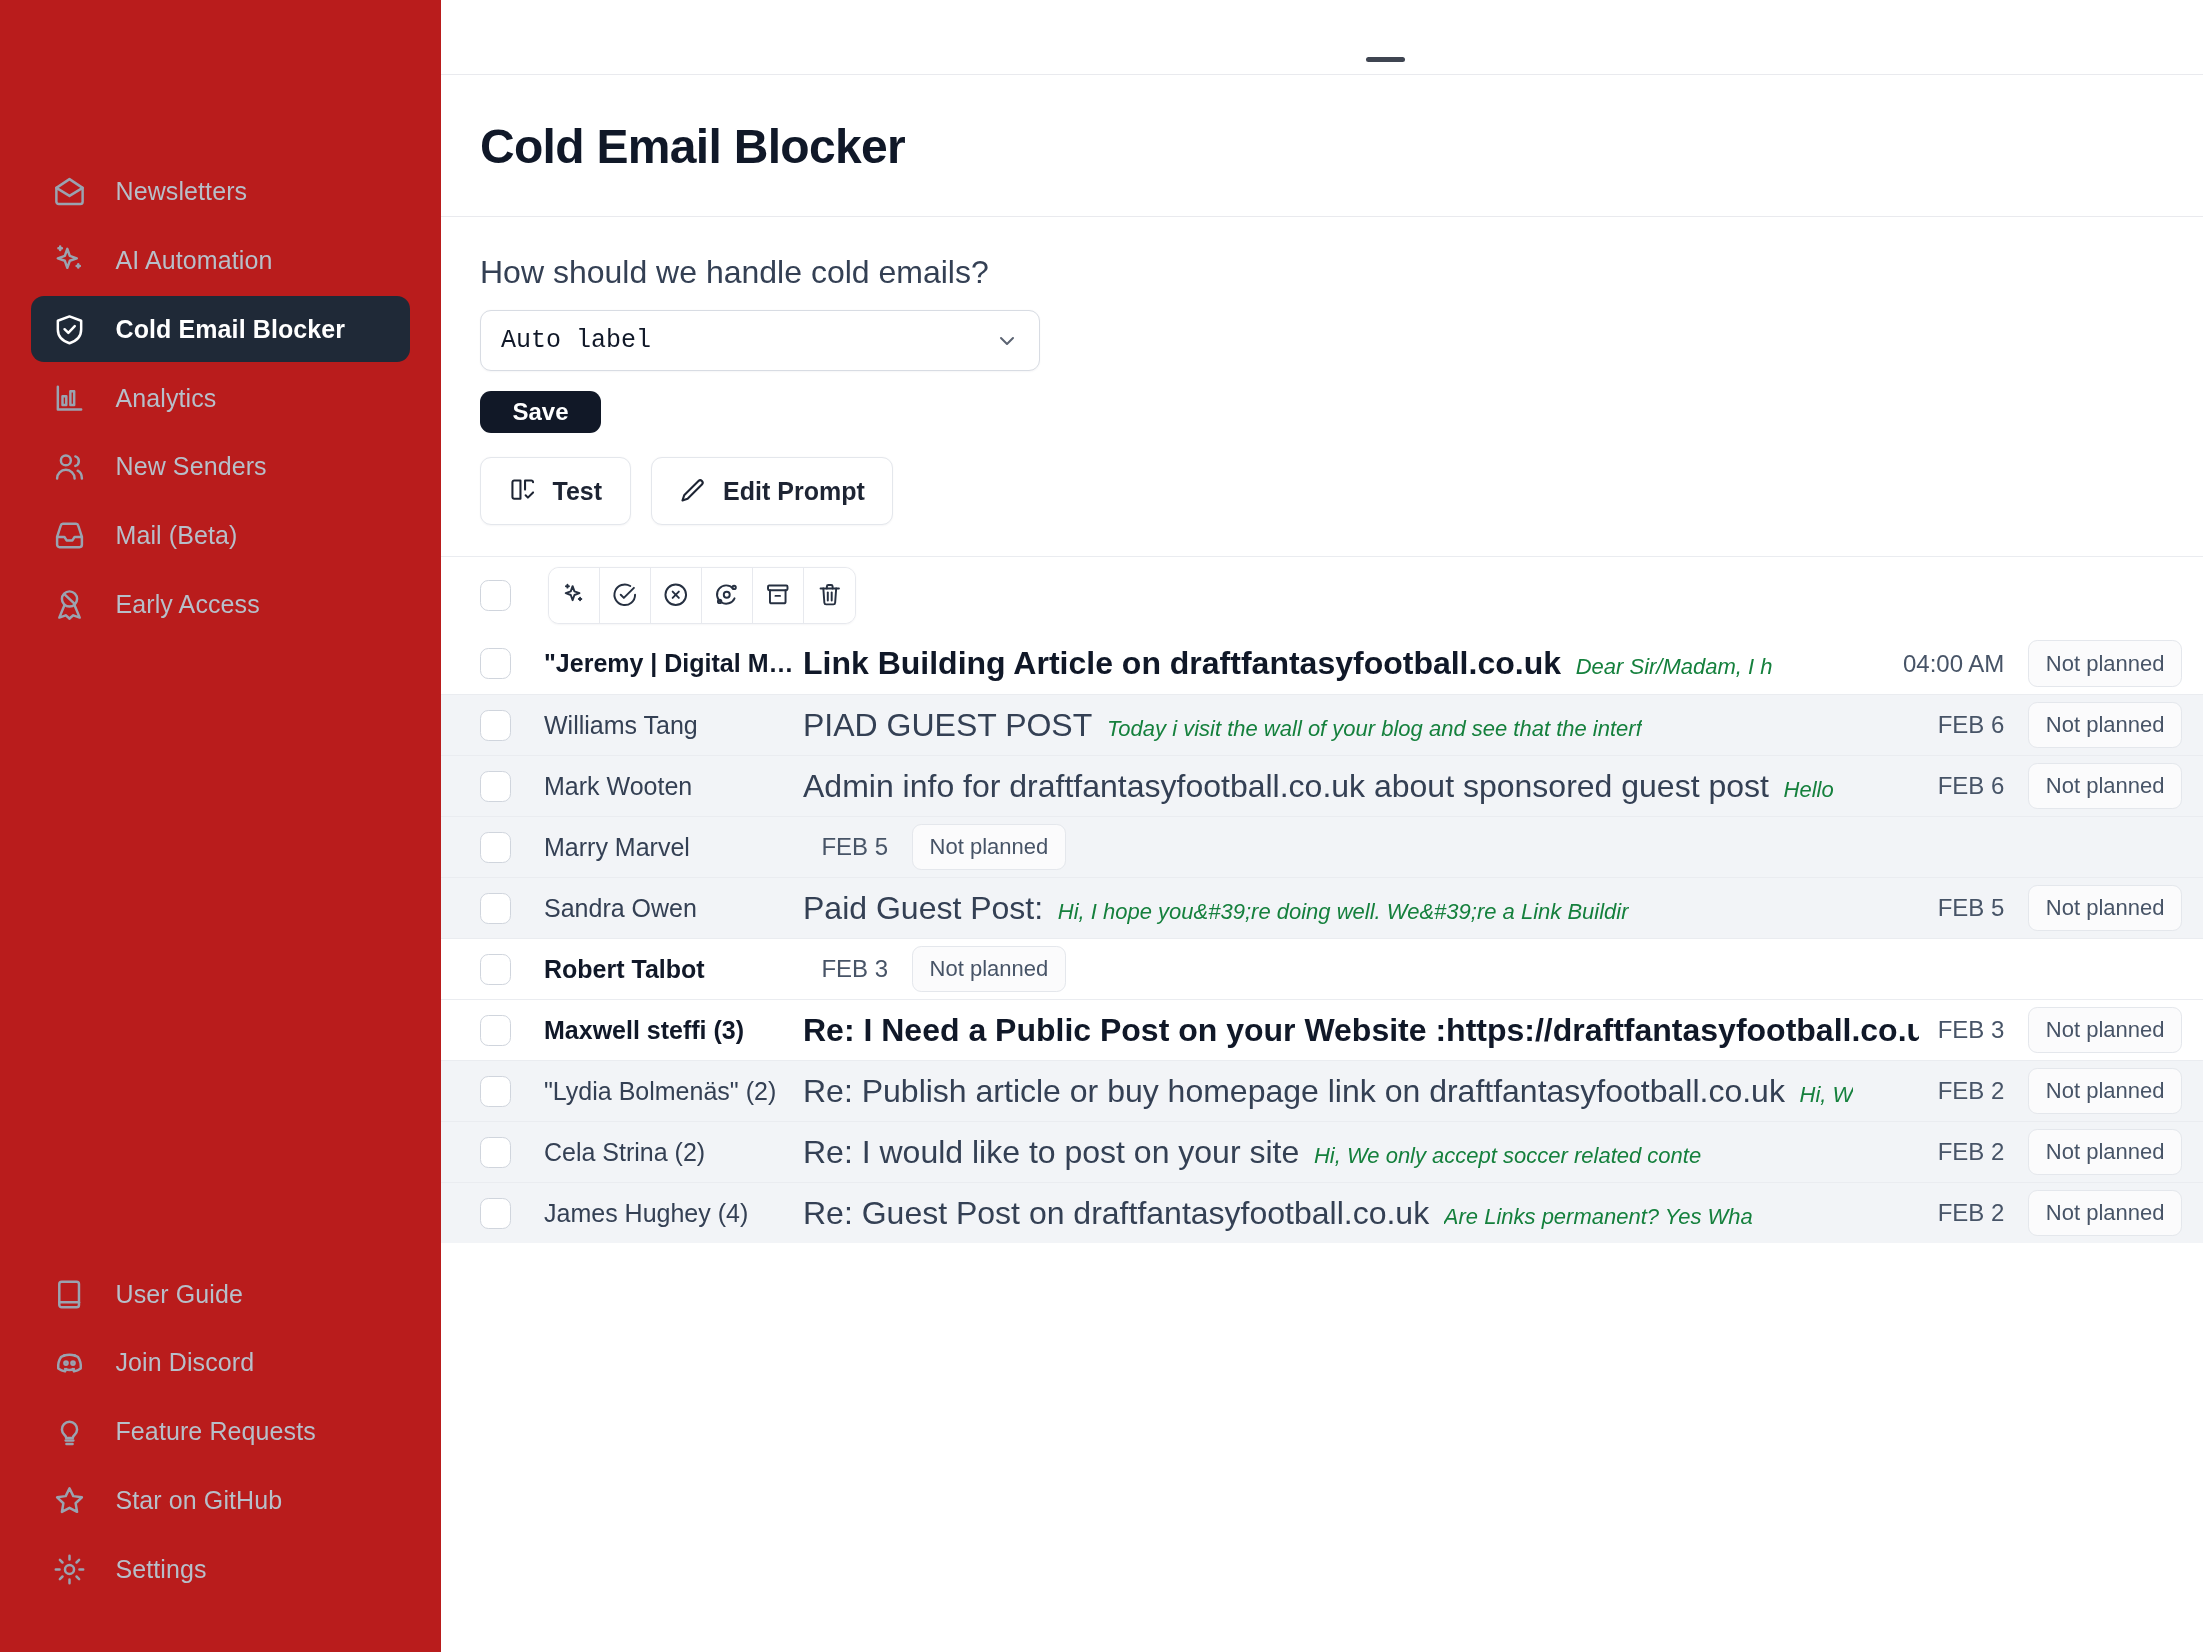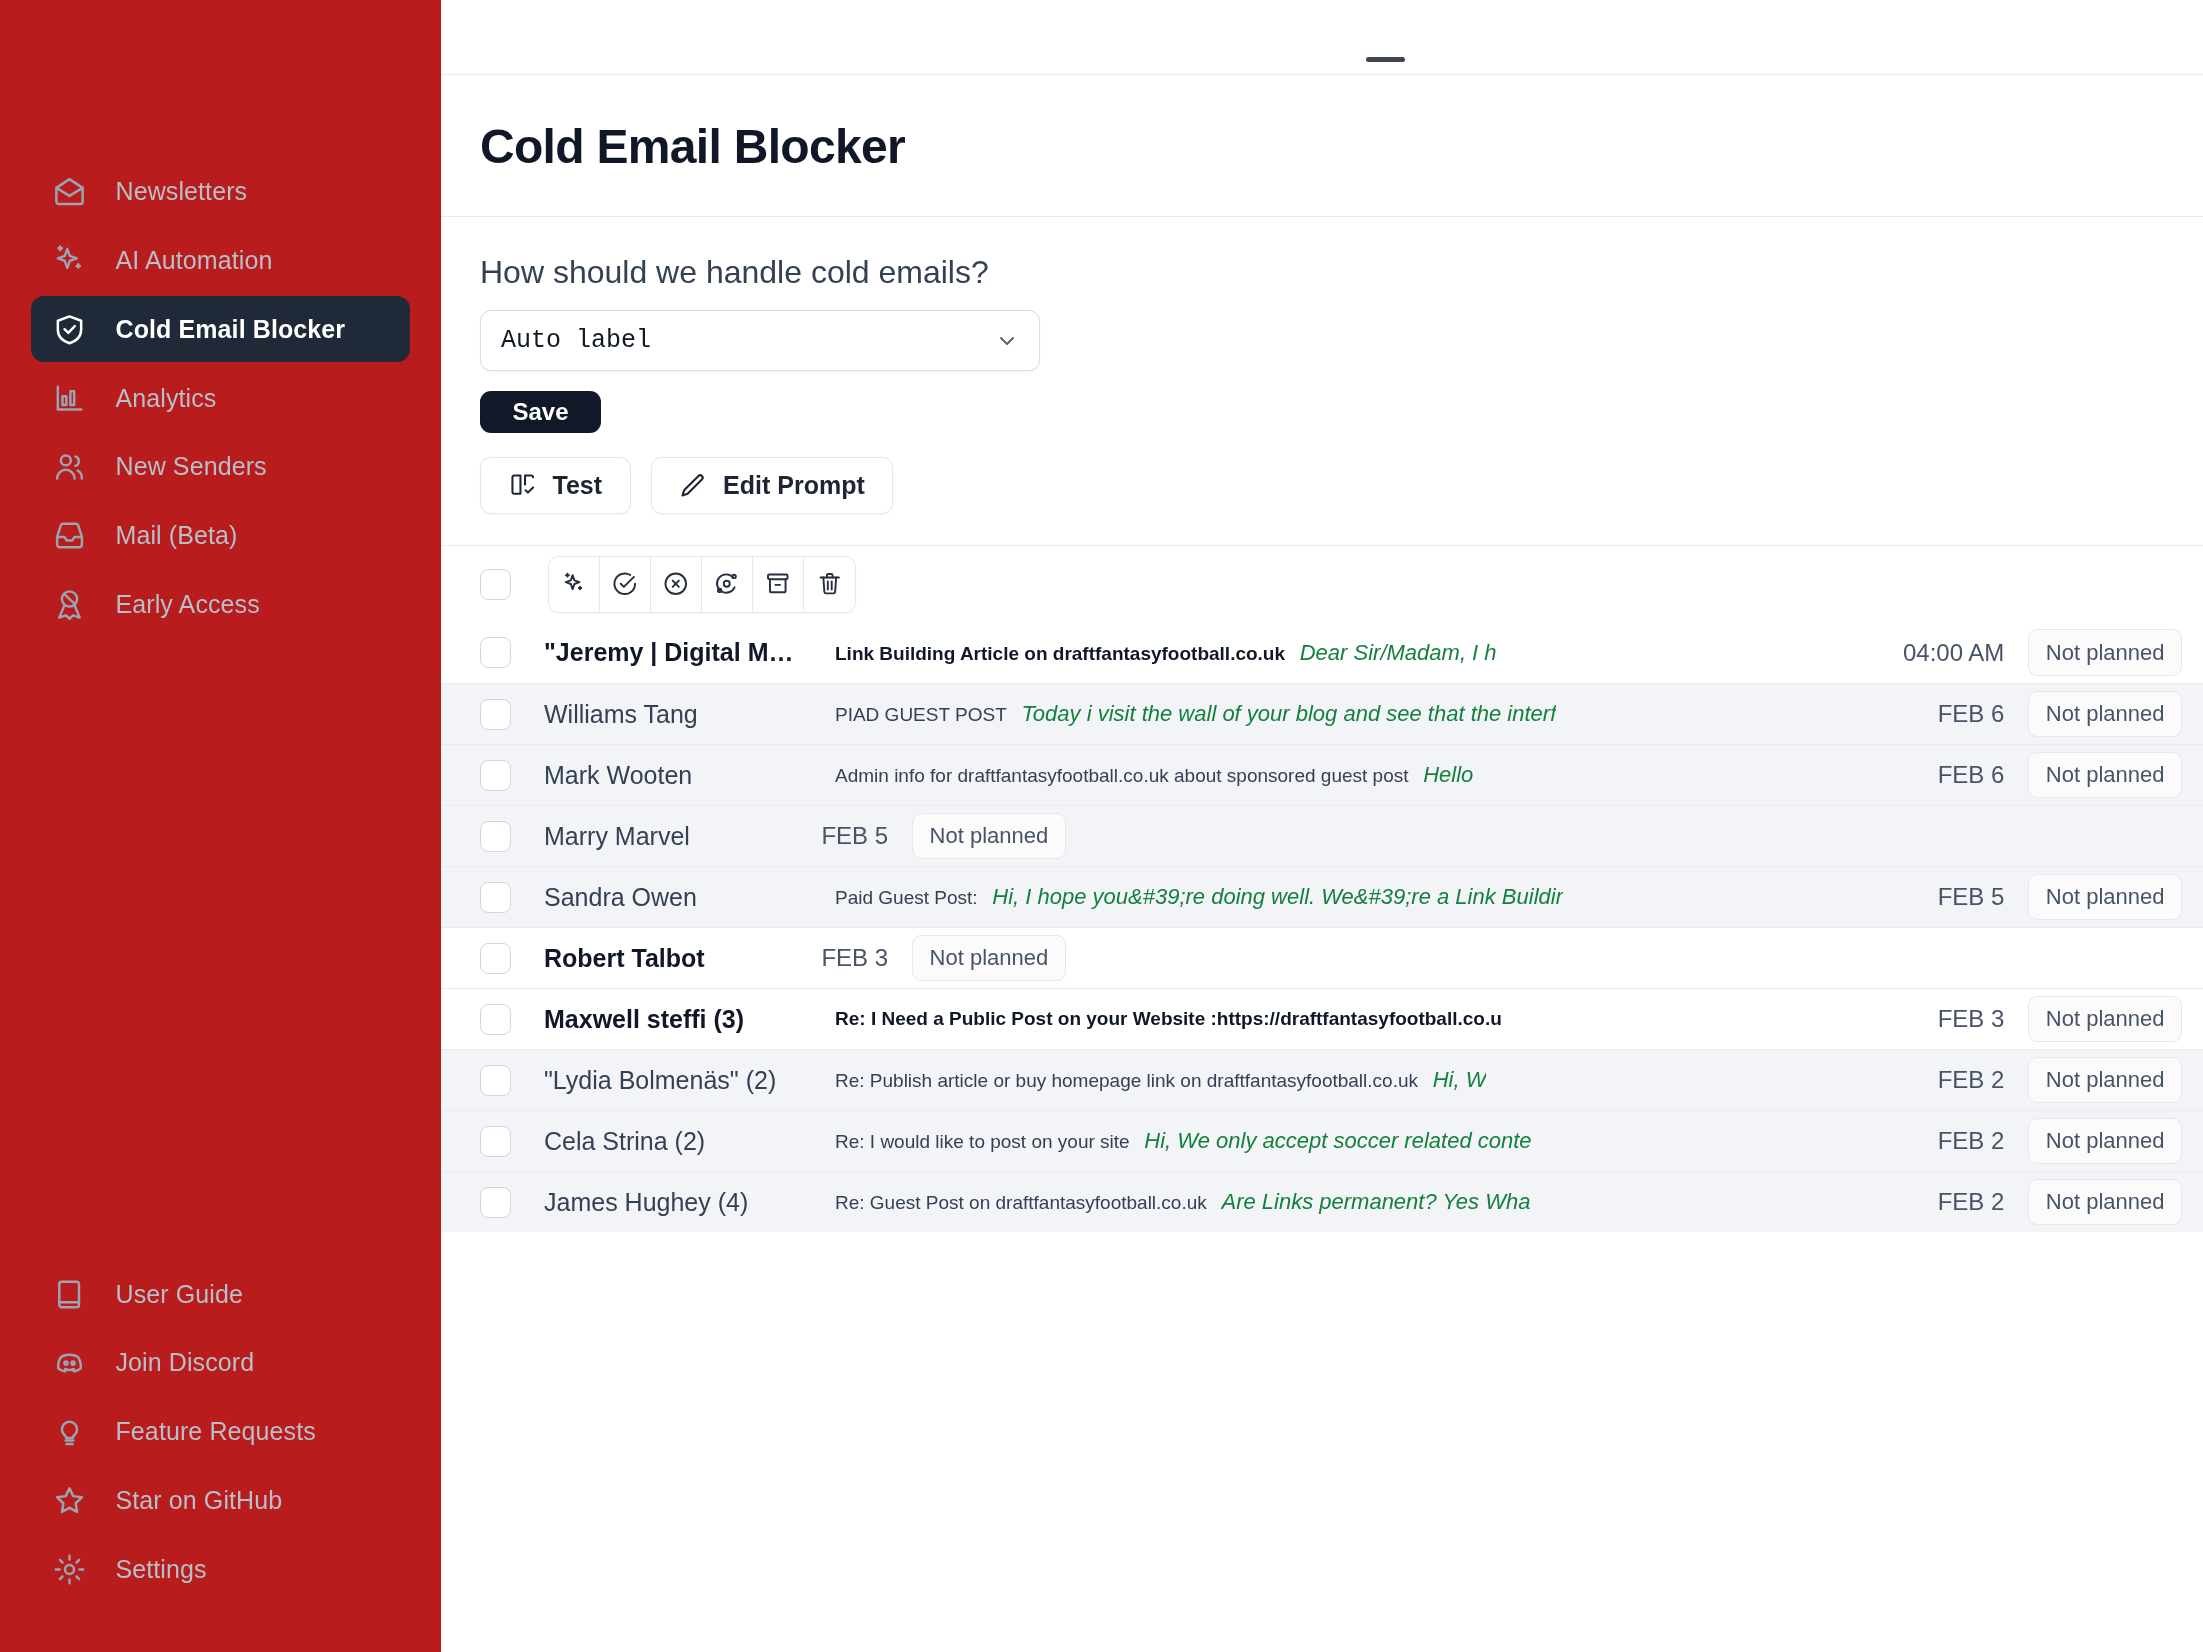--- a/index.html
+++ b/index.html
@@ -67,21 +67,21 @@
     margin-top: 20px;
     width: 121px; height: 42px;
     background: #111827; color: #fff;
     border: none; border-radius: 11px;
     font-size: 24px; font-weight: 700;
     font-family: "Liberation Sans", sans-serif;
     cursor: pointer;
   }
   .btn-row { display: flex; gap: 20px; margin-top: 24px; }
   .btn-outline {
-    height: 57px; border: 0.9px solid #e4e7ec; background: #fff;
+    height: 68px; border: 0.9px solid #e4e7ec; background: #fff;
     border-radius: 11px; display: flex; align-items: center; gap: 16.5px;
     padding: 0 27.5px; font-size: 25px; color: #1d2433; font-weight: 600;
     font-family: "Liberation Sans", sans-serif; cursor: pointer;
     box-shadow: 0 0.9px 1.8px rgba(16,24,40,.04);
   }
   .btn-outline svg { width: 27.5px; height: 27.5px; display: block; color: #1d2433; }
 
   
   .list-toolbar {
     margin-top: 31px;
@@ -121,21 +121,21 @@
   .er-check { flex: 0 0 31px; margin-right: 33px; }
   .er-sender {
     flex: 0 0 259px; font-size: 25px; color: #344054; white-space: nowrap;
     overflow: hidden; text-overflow: ellipsis;
   }
   .email-row.unread .er-sender { font-weight: 700; color: #101828; }
   .er-middle {
     flex: 1 1 auto; min-width: 0; display: flex; align-items: baseline; gap: 14.7px;
     white-space: nowrap; overflow: hidden;
   }
-  .er-subject { font-size: 19px; color: #344054; flex: 0 0 auto; margin-left: 32px; }
+  .er-subject { font-size: 32px; color: #344054; flex: 0 0 auto; }
   .email-row.unread .er-subject { font-weight: 700; color: #101828; }
   .er-snippet { font-size: 22px; color: #15803d; overflow: hidden; text-overflow: clip; min-width: 0; font-style: italic; }
   .er-date { flex: 0 0 auto; font-size: 24px; color: #475467; margin: 0 24px 0 18.4px; text-align: right; }
   .er-badge {
     flex: 0 0 auto;
     border: 0.9px solid #e4e7ec; border-radius: 9.2px;
     background: #fbfbfc; color: #475467;
     font-size: 22px; padding: 9.2px 16.5px;
     white-space: nowrap;
   }

